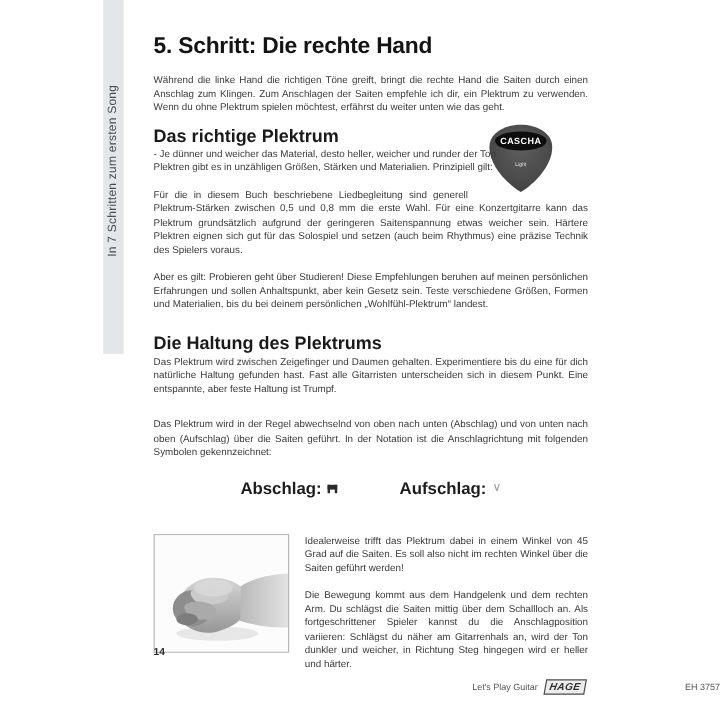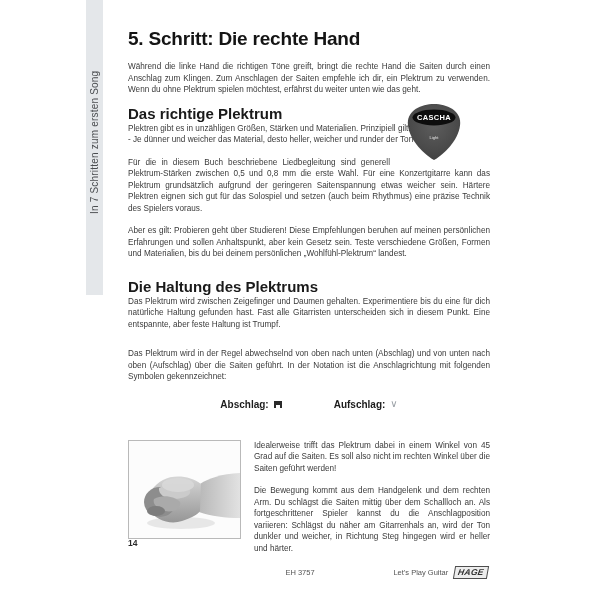--- a/index.html
+++ b/index.html
@@ -31,40 +31,40 @@
   .plines div{white-space:nowrap;}
   .gap-big{margin-bottom:20px;}
   .gap-small{margin-bottom:18px;}
 
   
   .pick{float:right;width:60px;height:58px;margin:-4px 26px 4px 14px;}
 
   
   .strokes{display:flex;justify-content:center;gap:52px;margin:16px 0 0 0;}
   .stroke{display:flex;align-items:center;gap:5px;}
-  .stroke-label{font-size:10px;font-weight:bold;color:#1c1c1c;}
+  .stroke-label{font-size:14px;font-weight:bold;color:#1c1c1c;}
   .down-sym{
     display:inline-block;width:8px;height:7px;
     border-top:4px solid #2a2a2a;border-left:2px solid #2a2a2a;border-right:2px solid #2a2a2a;
     box-sizing:border-box;margin-top:1px;
   }
   .up-sym{font-size:10px;color:#9aa0a6;line-height:10px;}
 
   
   .photo-row{display:flex;margin-top:30px;}
   .photo-frame{
     width:113px;height:99px;flex:0 0 auto;border:1px solid #b9b9b9;background:#fdfdfd;
     box-sizing:border-box;
   }
   .photo-col{flex:1;margin-left:13px;}
   .photo-col p{margin:0 0 11px 0;}
 
   
   .footer-page{position:absolute;left:128px;top:538px;font-size:8.5px;font-weight:bold;color:#2a2a2a;}
-  .footer-edition{position:absolute;left:0;right:0;top:568px;text-align:center;font-size:7.5px;color:#555;}
+  .footer-edition{position:absolute;left:0;right:0;top:568px;text-align:right;font-size:7.5px;color:#555;}
   .footer-right{position:absolute;right:112px;top:566px;display:flex;align-items:center;gap:6px;}
   .footer-book{font-size:7.5px;color:#555;}
   .hage-logo{
     display:inline-block;border:1px solid #4d4d4d;background:#ededed;color:#2f2f2f;
     font-size:8.5px;font-weight:bold;font-style:italic;line-height:11px;padding:0 3px;
     transform:skewX(-10deg);letter-spacing:.3px;
   }
 </style>
 </head>
 <body>
@@ -91,22 +91,22 @@
         </defs>
         <path d="M30 1 C 44 1 58 8 58 21 C 58 37 43 53 30 61 C 17 53 2 37 2 21 C 2 8 16 1 30 1 Z" fill="url(#gPick)"></path>
         <ellipse cx="30" cy="15.5" rx="23" ry="8.5" fill="#0d0d0d"></ellipse>
         <text x="30" y="18.5" text-anchor="middle" font-size="8" font-weight="bold" fill="#ffffff" letter-spacing="0.4" font-family="Liberation Sans, sans-serif">CASCHA</text>
         <text x="30" y="38" text-anchor="middle" font-size="4.5" fill="#e6e6e6" font-family="Liberation Sans, sans-serif">Light</text>
       </svg>
     </div>
 
     <h2>Das richtige Plektrum</h2>
     <div class="plines">
+      <div>- Je dünner und weicher das Material, desto heller, weicher und runder der Ton</div>
       <div>Plektren gibt es in unzähligen Größen, Stärken und Materialien. Prinzipiell gilt:</div>
-      <div>- Je dünner und weicher das Material, desto heller, weicher und runder der Ton</div>
     </div>
 
     <p class="j">Für die in diesem Buch beschriebene Liedbegleitung sind generell Plektrum-Stärken zwischen 0,5 und 0,8 mm die erste Wahl. Für eine Konzertgitarre kann das Plektrum grundsätzlich aufgrund der geringeren Saitenspannung etwas weicher sein. Härtere Plektren eignen sich gut für das Solospiel und setzen (auch beim Rhythmus) eine präzise Technik des Spielers voraus.</p>
 
     <p class="j gap-big">Aber es gilt: Probieren geht über Studieren! Diese Empfehlungen beruhen auf meinen persönlichen Erfahrungen und sollen Anhaltspunkt, aber kein Gesetz sein. Teste verschiedene Größen, Formen und Materialien, bis du bei deinem persönlichen „Wohlfühl-Plektrum“ landest.</p>
 
     <h2>Die Haltung des Plektrums</h2>
     <p class="j gap-small">Das Plektrum wird zwischen Zeigefinger und Daumen gehalten. Experimentiere bis du eine für dich natürliche Haltung gefunden hast. Fast alle Gitarristen unterscheiden sich in diesem Punkt. Eine entspannte, aber feste Haltung ist Trumpf.</p>
     <p class="j">Das Plektrum wird in der Regel abwechselnd von oben nach unten (Abschlag) und von unten nach oben (Aufschlag) über die Saiten geführt. In der Notation ist die Anschlagrichtung mit folgenden Symbolen gekennzeichnet:</p>
 

